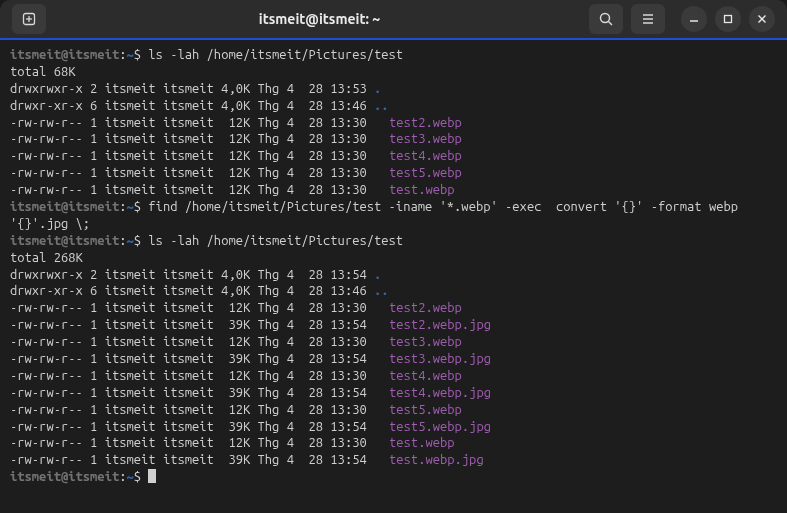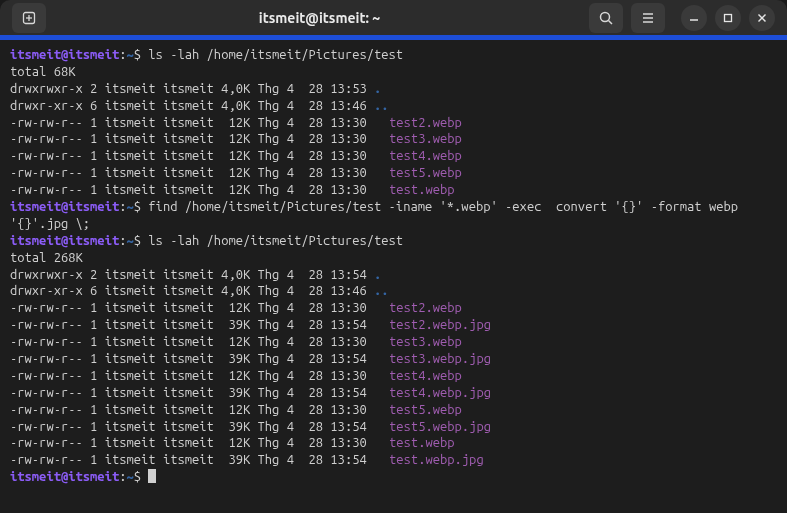--- a/index.html
+++ b/index.html
@@ -12,21 +12,21 @@
     overflow: hidden;
     color: #d0d0d0;
   }
   .titlebar {
     height: 40px;
     background: #2c2c2c;
     border-radius: 10px 10px 0 0;
     display: flex;
     align-items: center;
     padding: 0 12px;
-    border-bottom: 5px solid #1d4ed8;
+    border-bottom: 2px solid #1d4ed8;
   }
   .tb-btn {
     width: 34px;
     height: 30px;
     border-radius: 6px;
     background: #3a3a3a;
     display: flex;
     align-items: center;
     justify-content: center;
     margin-right: 4px;
@@ -51,21 +51,21 @@
   .circ-btn.close { background: #3a3a3a; }
   .terminal {
     background: #1d1d1d;
     padding: 6px 10px;
     line-height: 1.3;
     height: calc(513px - 40px);
     white-space: pre;
     overflow: hidden;
   }
   .line { display: block; }
-  .teal { color: #8b5cf6; font-weight: bold; }
+  .teal { color: #737373; font-weight: bold; }
   .blue { color: #3465a4; font-weight: bold; }
   .purple { color: #a05db1; margin-left: 15px; }
   .white { color: #d0d0d0; }
   .cursor {
     display: inline-block;
     width: 8px; height: 14px;
     background: #d0d0d0;
     vertical-align: text-bottom;
   }
   svg { display: block; }

